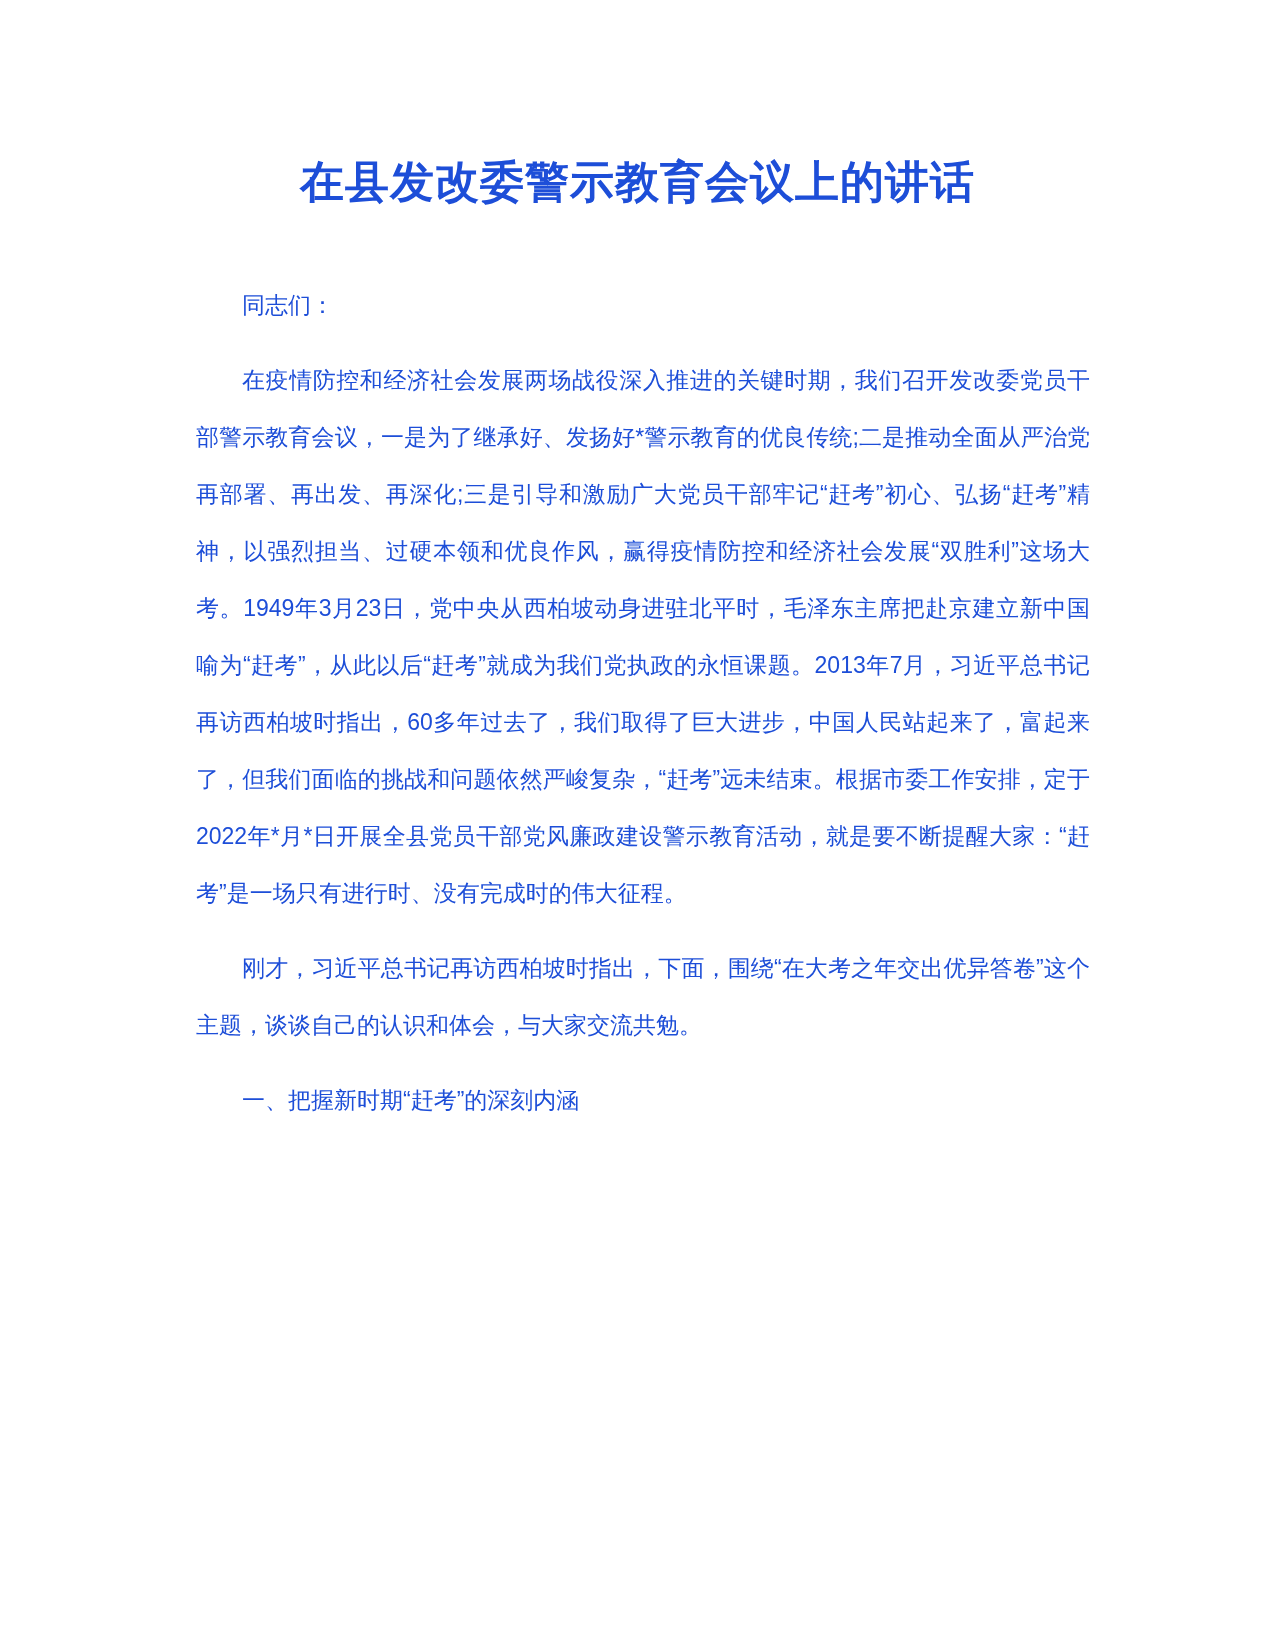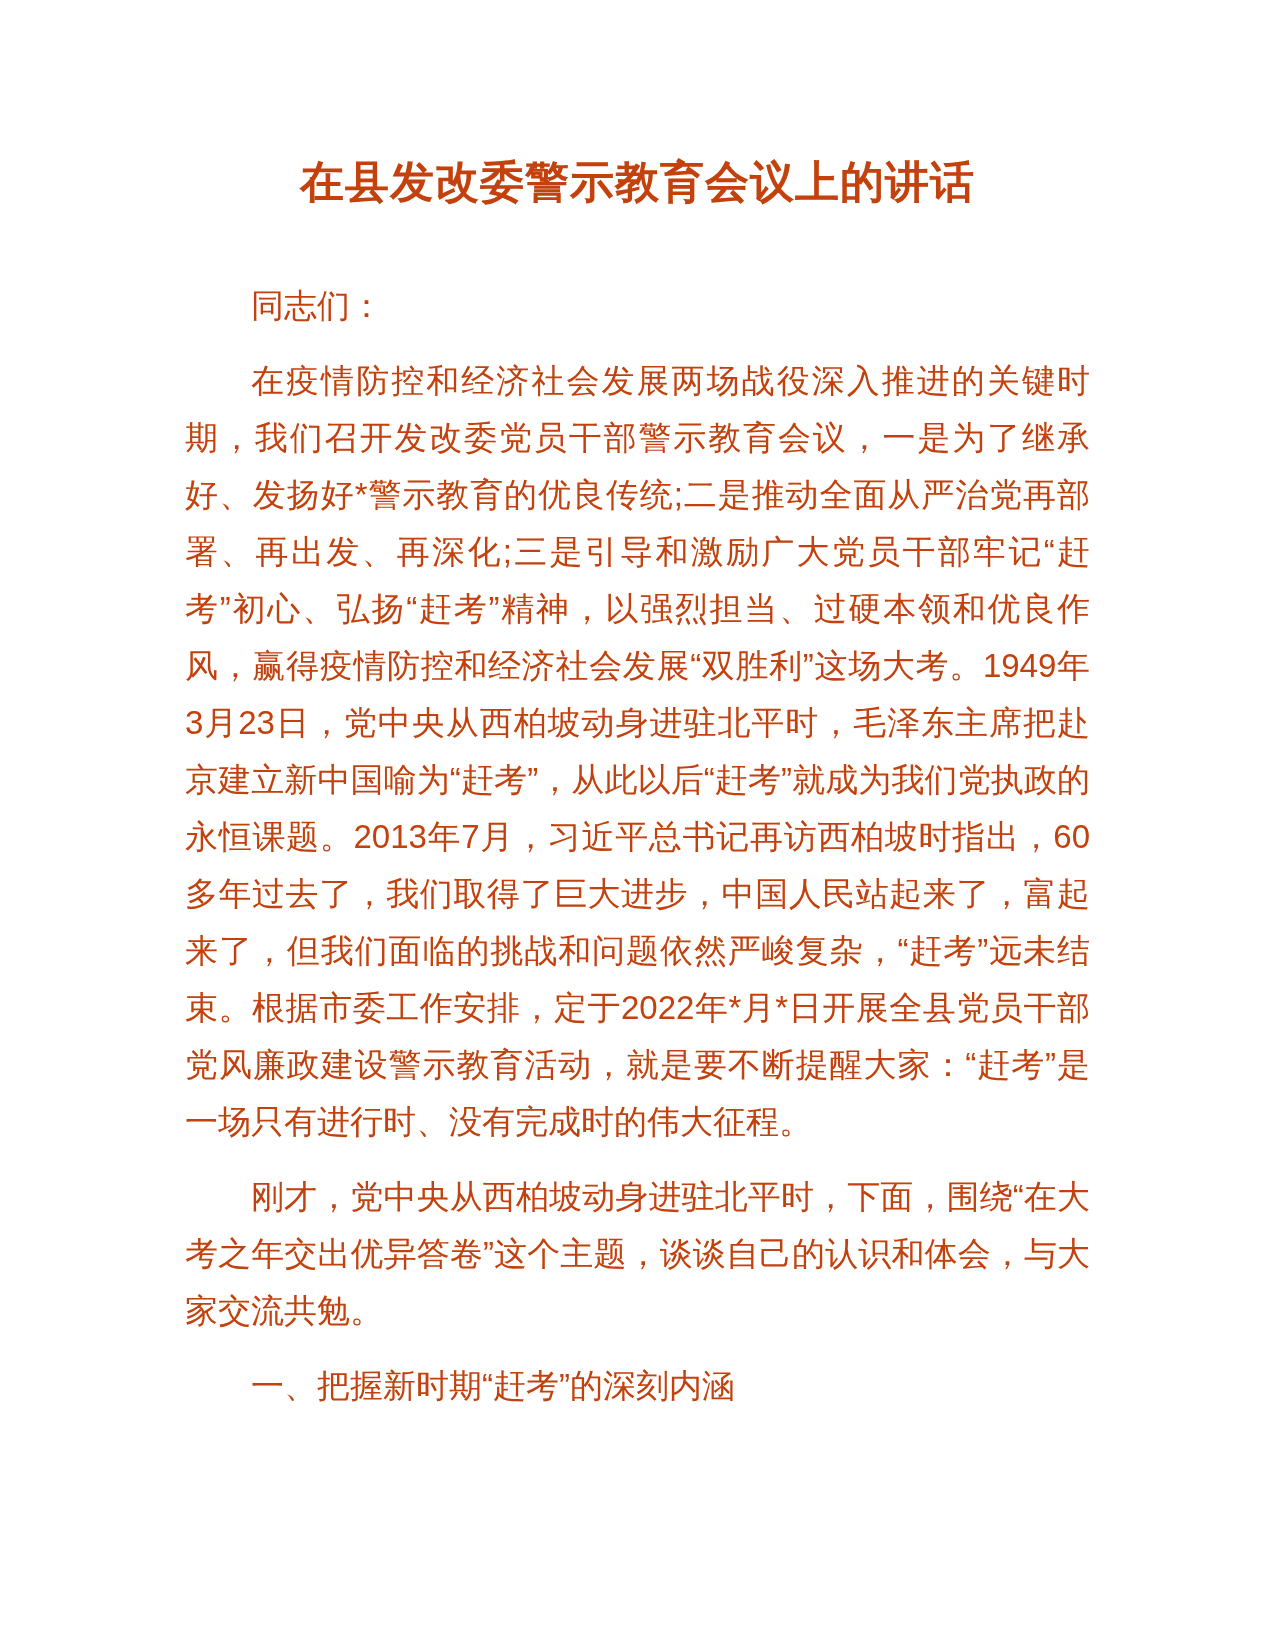--- a/index.html
+++ b/index.html
@@ -8,51 +8,51 @@
     background: #ffffff;
   }
   .page {
     position: relative;
     width: 1275px;
     height: 1650px;
     box-sizing: border-box;
     margin: 0 auto;
     padding: 147px 185px 0 185px;
     background: #ffffff;
-    color: #c2410c;
+    color: #1d4ed8;
     font-family: "Liberation Sans", "DejaVu Sans", sans-serif;
     overflow: hidden;
   }
   .doc-title {
     margin: 0 0 60px 0;
     font-size: 44px;
     font-weight: bold;
     line-height: 70px;
     text-align: center;
     letter-spacing: 1px;
   }
   .para {
-    margin: 18px 0 0 0;
-    font-size: 33px;
+    margin: 18px 0 0 11px;
+    font-size: 23px;
     line-height: 57px;
     text-indent: 2em;
     text-align: justify;
     word-break: break-all;
   }
   .section-heading {
     font-weight: normal;
     text-align: left;
   }
 </style>
 </head>
 <body>
 
 <div class="page">
   <h1 class="doc-title">在县发改委警示教育会议上的讲话</h1>
 
   <p class="para">同志们：</p>
 
   <p class="para">在疫情防控和经济社会发展两场战役深入推进的关键时期，我们召开发改委党员干部警示教育会议，一是为了继承好、发扬好*警示教育的优良传统;二是推动全面从严治党再部署、再出发、再深化;三是引导和激励广大党员干部牢记“赶考”初心、弘扬“赶考”精神，以强烈担当、过硬本领和优良作风，赢得疫情防控和经济社会发展“双胜利”这场大考。1949年3月23日，党中央从西柏坡动身进驻北平时，毛泽东主席把赴京建立新中国喻为“赶考”，从此以后“赶考”就成为我们党执政的永恒课题。2013年7月，习近平总书记再访西柏坡时指出，60多年过去了，我们取得了巨大进步，中国人民站起来了，富起来了，但我们面临的挑战和问题依然严峻复杂，“赶考”远未结束。根据市委工作安排，定于2022年*月*日开展全县党员干部党风廉政建设警示教育活动，就是要不断提醒大家：“赶考”是一场只有进行时、没有完成时的伟大征程。</p>
 
-  <p class="para">刚才，党中央从西柏坡动身进驻北平时，下面，围绕“在大考之年交出优异答卷”这个主题，谈谈自己的认识和体会，与大家交流共勉。</p>
+  <p class="para">刚才，习近平总书记再访西柏坡时指出，下面，围绕“在大考之年交出优异答卷”这个主题，谈谈自己的认识和体会，与大家交流共勉。</p>
 
   <p class="para section-heading">一、把握新时期“赶考”的深刻内涵</p>
 </div>
 
 </body></html>

